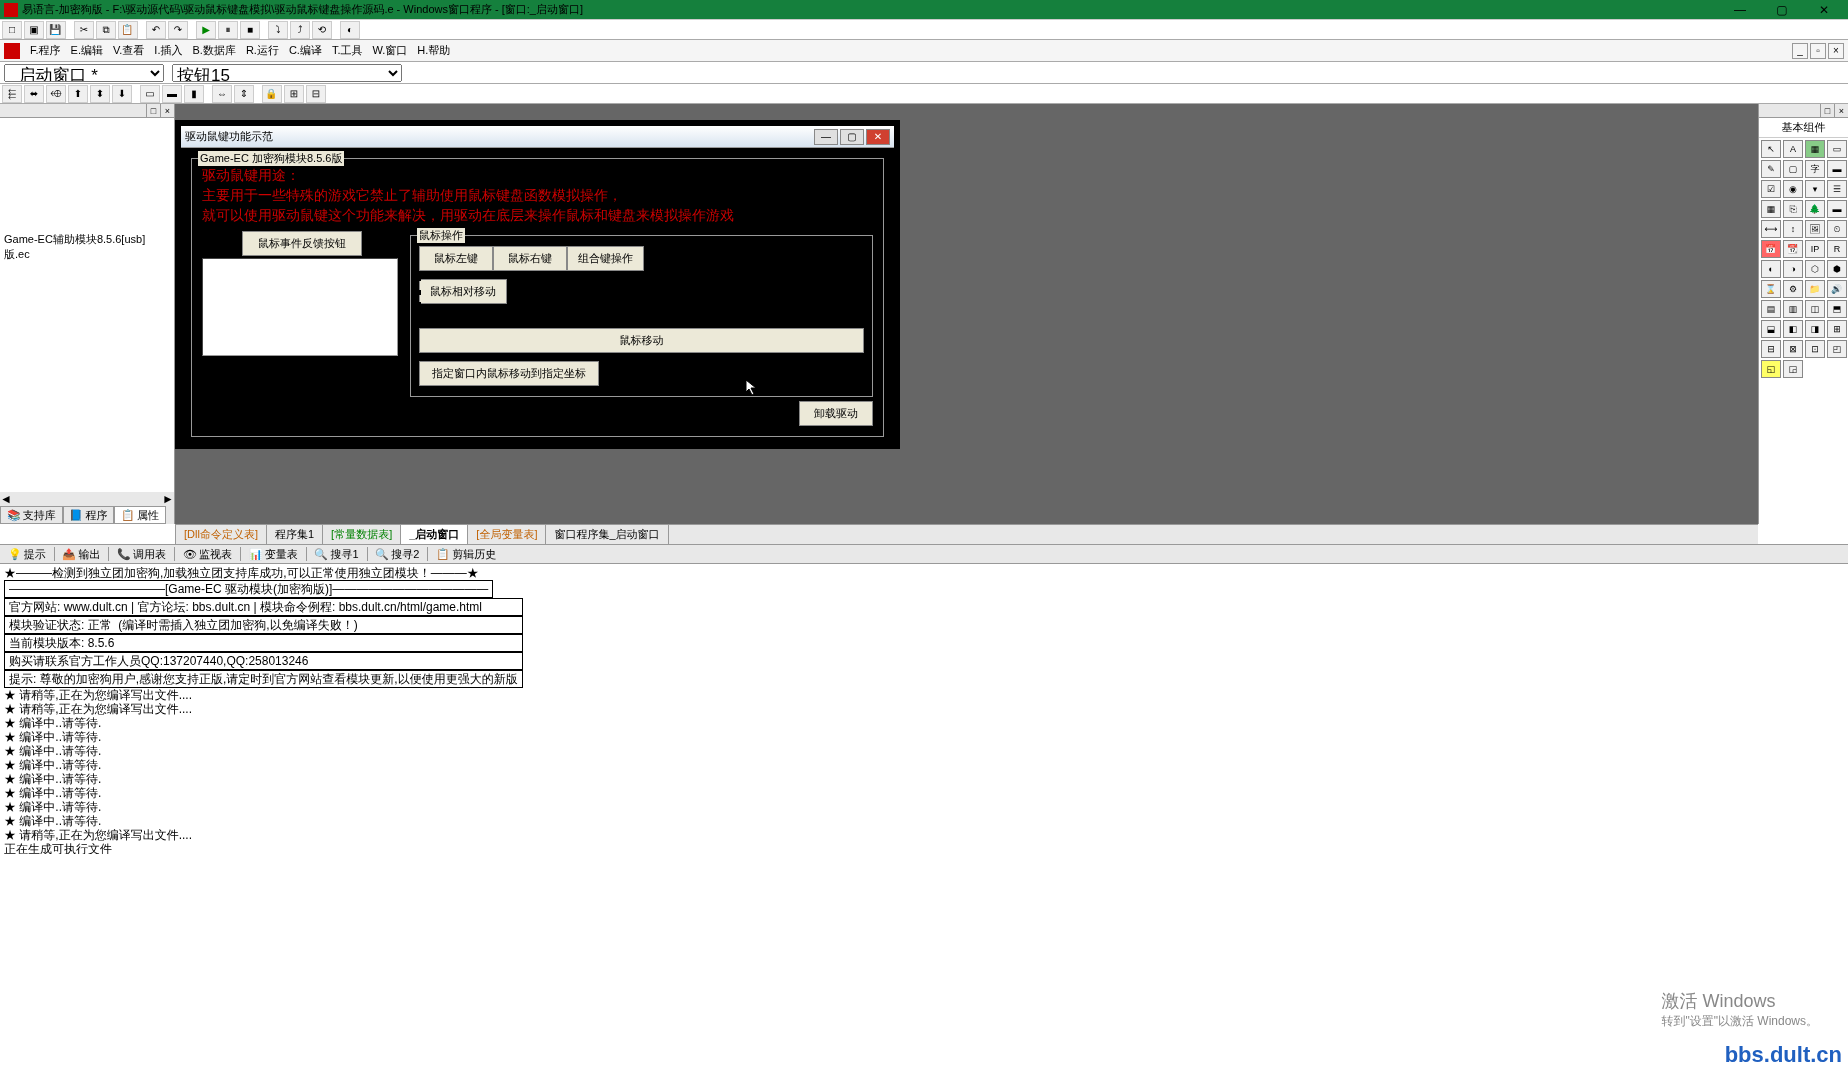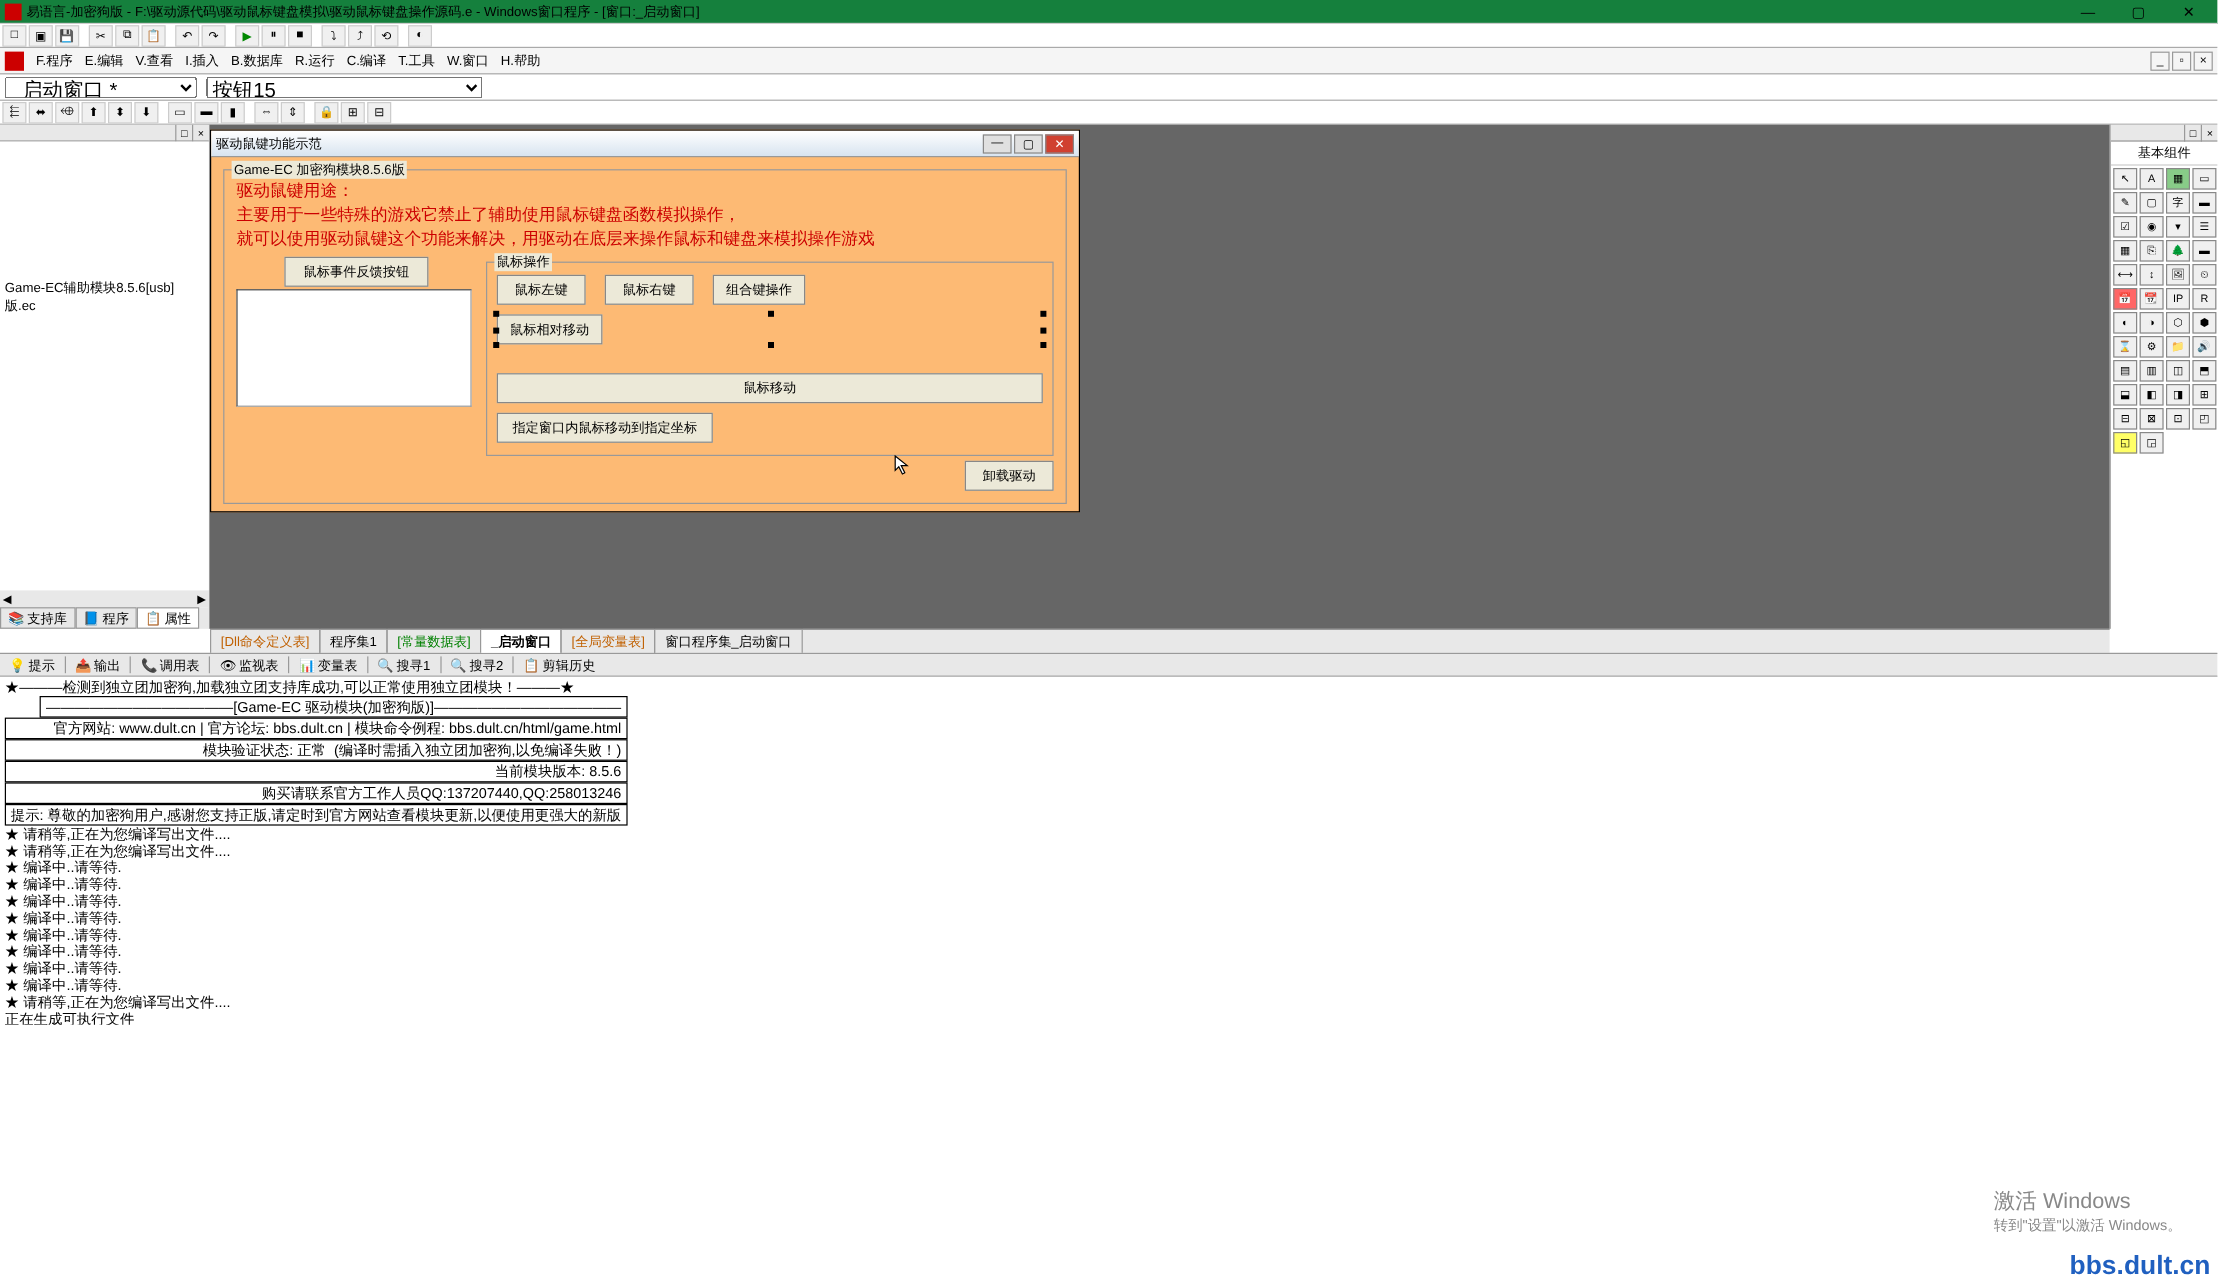--- a/index.html
+++ b/index.html
@@ -24,21 +24,21 @@
 .leftpanel { width:175px; border-right:1px solid #999; display:flex; flex-direction:column; }
 .leftpanel .header { height:14px; background:#e8e8e8; border-bottom:1px solid #999; display:flex; justify-content:flex-end; }
 .leftpanel .header div { width:14px; height:14px; font-size:9px; display:flex; align-items:center; justify-content:center; border-left:1px solid #999; }
 .leftpanel .body { flex:1; background:#fff; padding:4px; font-size:11px; }
 .leftpanel .scroll { height:14px; background:#e8e8e8; display:flex; justify-content:space-between; }
 .leftpanel .tabs { height:18px; display:flex; background:#e8e8e8; }
 .leftpanel .tabs div { border:1px solid #999; padding:2px 6px; font-size:11px; display:flex; align-items:center; gap:2px; }
 .leftpanel .tabs div.active { background:#fff; }
 .centerpanel { flex:1; background:#666; position:relative; overflow:hidden; }
 
-.dwin { position:absolute; left:0; top:4px; width:725px; background:#fdba74; border:1px solid #000000; }
+.dwin { position:absolute; left:0; top:16px; width:725px; background:#000000; border:6px solid #000000; }
 .dwin .dtitle { height:22px; background:linear-gradient(#fff,#d8e4f0); border-bottom:1px solid #999; display:flex; align-items:center; padding:0 4px; font-size:11px; }
 .dwin .dtitle .spacer { flex:1; }
 .dwin .dtitle .dbtn { width:24px; height:16px; border:1px solid #888; margin-left:2px; display:flex; align-items:center; justify-content:center; font-size:10px; background:#e0e0e0; }
 .dwin .dtitle .dbtn.close { background:#d04030; color:#fff; }
 .dwin .dbody { padding:6px 10px; }
 .dwin .groupbox { border:1px solid #999; position:relative; margin-top:4px; padding:8px; }
 .dwin .groupbox .legend { position:absolute; top:-8px; left:6px; background:#ece9d8; padding:0 2px; font-size:11px; }
 .redtext { color:#c00; font-size:14px; line-height:20px; font-weight:normal; }
 .ebtn { border:1px solid #888; background:#ece9d8; padding:4px 10px; font-size:11px; min-width:74px; text-align:center; display:inline-block; }
 .handles { position:relative; display:inline-block; }
@@ -200,21 +200,21 @@
 
 
             <div style="width:200px;">
               <div class="ebtn" style="display:block;width:120px;margin:0 auto 2px;">鼠标事件反馈按钮</div>
               <div class="textbox" style="width:196px;height:98px;"></div>
             </div>
 
             <div style="flex:1;">
               <div class="groupbox" style="padding:10px 8px 10px 8px;">
                 <div class="legend">鼠标操作</div>
-                <div style="display:flex;gap:16px;margin-bottom:8px;">
+                <div style="display:flex;gap:0;margin-bottom:8px;">
                   <div class="ebtn">鼠标左键</div>
                   <div class="ebtn">鼠标右键</div>
                   <div class="ebtn">组合键操作</div>
                 </div>
                 <div style="display:flex;gap:24px;margin-bottom:8px;flex-direction:column;">
                   <span class="handles">
                     <div class="ebtn">鼠标相对移动</div>
                     <span class="h h1"></span><span class="h h2"></span><span class="h h3"></span><span class="h h4"></span>
                     <span class="h h5"></span><span class="h h6"></span><span class="h h7"></span><span class="h h8"></span>
                   </span>
@@ -316,21 +316,21 @@
     <div class="sep"></div>
   <div class="bt">🔍<span>搜寻1</span></div>
     <div class="sep"></div>
   <div class="bt">🔍<span>搜寻2</span></div>
     <div class="sep"></div>
   <div class="bt">📋<span>剪辑历史</span></div>
 </div>
 
 <div class="output" style="height:290px;">
 <div class="row">★———检测到独立团加密狗,加载独立团支持库成功,可以正常使用独立团模块！———★</div>
-<div style="display:inline-block;text-align:right;">
+<div style="display:inline-block;">
 <div class="box row">—————————————[Game-EC 驱动模块(加密狗版)]—————————————</div><br>
 <div class="box row" style="width:100%;">官方网站: www.dult.cn | 官方论坛: bbs.dult.cn | 模块命令例程: bbs.dult.cn/html/game.html</div><br>
 <div class="box row" style="width:100%;">模块验证状态: 正常  (编译时需插入独立团加密狗,以免编译失败！)</div><br>
 <div class="box row" style="width:100%;">当前模块版本: 8.5.6</div><br>
 <div class="box row" style="width:100%;">购买请联系官方工作人员QQ:137207440,QQ:258013246</div><br>
 <div class="box row" style="width:100%;">提示: 尊敬的加密狗用户,感谢您支持正版,请定时到官方网站查看模块更新,以便使用更强大的新版</div>
 </div>
 <div class="row">★ 请稍等,正在为您编译写出文件....</div>
 <div class="row">★ 请稍等,正在为您编译写出文件....</div>
 <div class="row">★ 编译中..请等待.</div>

